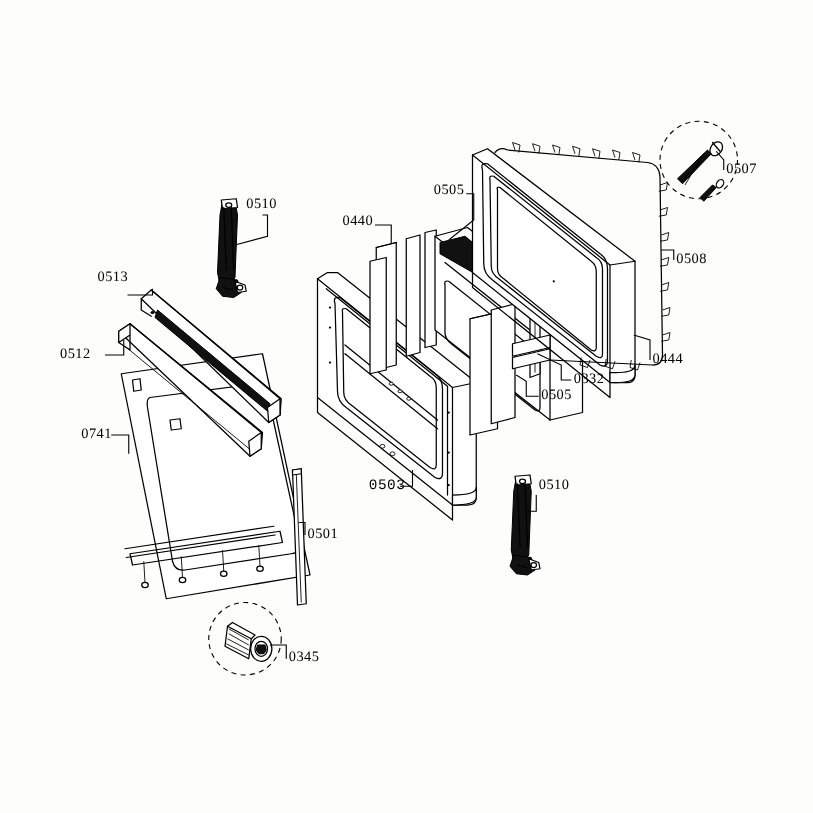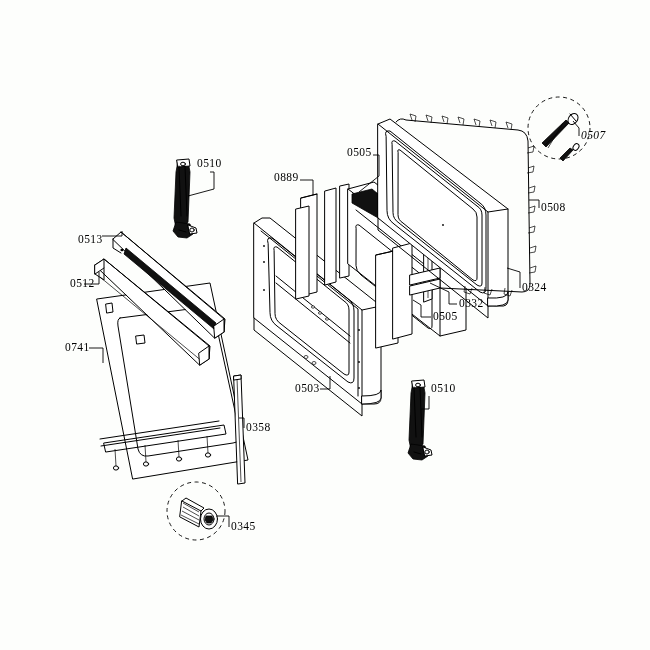--- a/index.html
+++ b/index.html
@@ -268,28 +268,28 @@
 
     <path class="lead" d="M244 428 L244 418 L239 418"></path>
 
     <path class="lead" d="M429 396 L429 409 L421 409"></path>
 
     <path class="lead" d="M229 527 L229 516 L216 516"></path>
   </g>
 </svg>
 
 <div class="lbl" style="left:197px;top:158px;">0510</div>
-<div class="lbl" style="left:274px;top:172px;">0889</div>
+<div class="lbl" style="left:274px;top:172px;">0440</div>
 <div class="lbl" style="left:347px;top:147px;">0505</div>
-<div class="lbl" style="left:581px;top:130px;font-style:italic;">0507</div>
+<div class="lbl" style="left:581px;top:130px;">0507</div>
 <div class="lbl" style="left:541px;top:202px;">0508</div>
-<div class="lbl" style="left:522px;top:282px;">0324</div>
+<div class="lbl" style="left:522px;top:282px;">0444</div>
 <div class="lbl" style="left:459px;top:298px;">0332</div>
 <div class="lbl" style="left:433px;top:311px;">0505</div>
-<div class="lbl" style="left:78px;top:234px;">0513</div>
-<div class="lbl" style="left:70px;top:278px;">0512</div>
+<div class="lbl" style="left:78px;top:217px;">0513</div>
+<div class="lbl" style="left:48px;top:278px;">0512</div>
 <div class="lbl" style="left:65px;top:342px;">0741</div>
-<div class="lbl" style="left:295px;top:383px;">0503</div>
-<div class="lbl" style="left:246px;top:422px;">0358</div>
+<div class="lbl" style="left:295px;top:383px;font-family:Liberation Mono, monospace;">0503</div>
+<div class="lbl" style="left:246px;top:422px;">0501</div>
 <div class="lbl" style="left:431px;top:383px;">0510</div>
 <div class="lbl" style="left:231px;top:521px;">0345</div>
 
 </div>
 
 </body></html>

